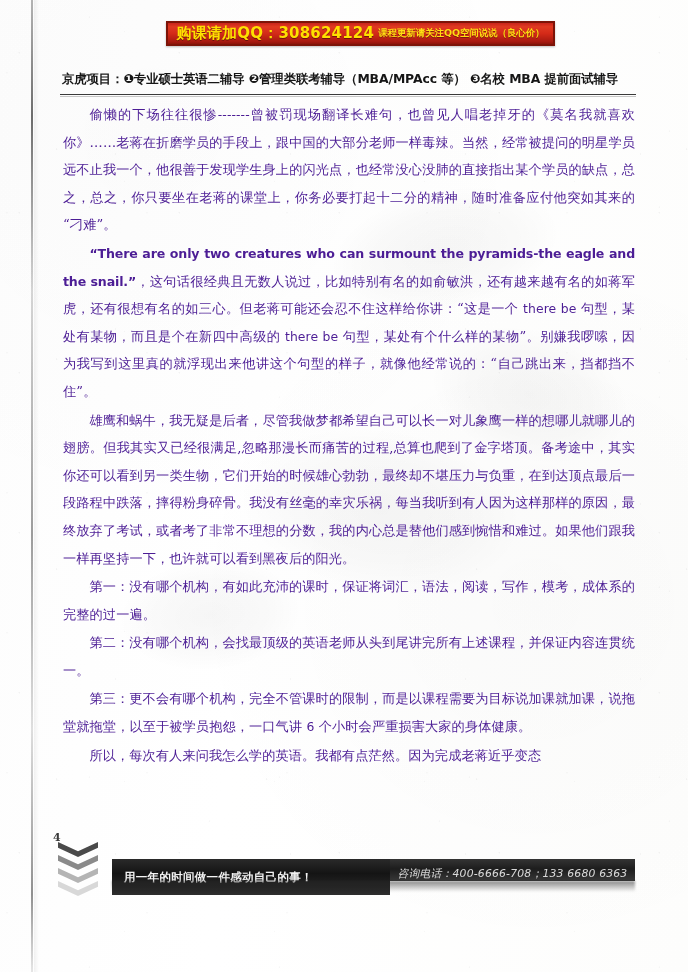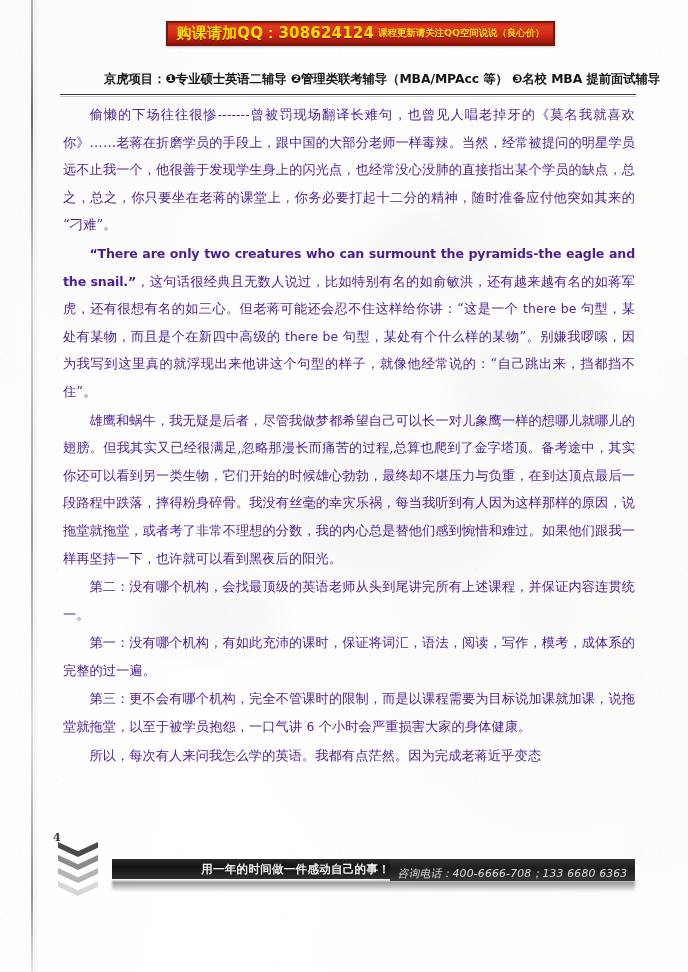--- a/index.html
+++ b/index.html
@@ -119,21 +119,20 @@
   
   .header-line {
     position: absolute;
     left: 62px; top: 71px;
     width: 570px;
     font-size: 12.4px;
     font-weight: bold;
     color: #161616;
     white-space: nowrap;
     letter-spacing: -0.1px;
-    margin-left: 42px;
   }
   .header-rule {
     position: absolute;
     left: 60px; top: 94px;
     width: 576px;
     height: 1px;
     background: #3a3a3a;
   }
   .header-rule2 {
     position: absolute;
@@ -204,28 +203,27 @@
     clip-path: polygon(0 0, 50% 62%, 100% 0, 100% 38%, 50% 100%, 0 38%);
   }
   .chev.c1 { top: 0;  background: #4a4a4a; }
   .chev.c2 { top: 13px; background: #8a8a8a; }
   .chev.c3 { top: 26px; background: #b4b4b4; }
   .chev.c4 { top: 39px; background: #d8d8d8; }
 
   .footer-bar-left {
     position: absolute;
     left: 112px; top: 859px;
-    width: 278px; height: 20px;
+    width: 278px; height: 36px;
     background: linear-gradient(to bottom, #2a2a2a 0%, #141414 40%, #2e2e2e 100%);
     display: flex;
     align-items: center;
     padding-left: 12px;
     box-sizing: border-box;
     overflow: hidden;
-    justify-content: flex-end;
   }
   .footer-bar-left span {
     color: #f2f2f2;
     font-size: 11.5px;
     font-weight: bold;
     letter-spacing: 0.3px;
     white-space: nowrap;
   }
   .footer-bar-right {
     position: absolute;
@@ -276,26 +274,26 @@
 <div class="header-rule"></div>
 <div class="header-rule2"></div>
 
 <div class="body-col">
 
   <p class="para">偷懒的下场往往很惨-------曾被罚现场翻译长难句，也曾见人唱老掉牙的《莫名我就喜欢你》……老蒋在折磨学员的手段上，跟中国的大部分老师一样毒辣。当然，经常被提问的明星学员远不止我一个，他很善于发现学生身上的闪光点，也经常没心没肺的直接指出某个学员的缺点，总之，总之，你只要坐在老蒋的课堂上，你务必要打起十二分的精神，随时准备应付他突如其来的 “刁难”。</p>
 
 
   <p class="para"><span class="en-quote">“There are only two creatures who can surmount the pyramids-the eagle and the snail.”</span><span>，这句话很经典且无数人说过，比如特别有名的如俞敏洪，还有越来越有名的如蒋军虎，还有很想有名的如三心。但老蒋可能还会忍不住这样给你讲：“这是一个 </span><span class="en-inline">there be</span><span> 句型，某处有某物，而且是个在新四中高级的 </span><span class="en-inline">there be</span><span> 句型，某处有个什么样的某物”。别嫌我啰嗦，因为我写到这里真的就浮现出来他讲这个句型的样子，就像他经常说的：“自己跳出来，挡都挡不住”。</span></p>
 
-  <p class="para">雄鹰和蜗牛，我无疑是后者，尽管我做梦都希望自己可以长一对儿象鹰一样的想哪儿就哪儿的翅膀。但我其实又已经很满足,忽略那漫长而痛苦的过程,总算也爬到了金字塔顶。备考途中，其实你还可以看到另一类生物，它们开始的时候雄心勃勃，最终却不堪压力与负重，在到达顶点最后一段路程中跌落，摔得粉身碎骨。我没有丝毫的幸灾乐祸，每当我听到有人因为这样那样的原因，说拖堂就拖堂，或者考了非常不理想的分数，我的内心总是替他们感到惋惜和难过。如果他们跟我一样再坚持一下，也许就可以看到黑夜后的阳光。</p>
-
+  <p class="para">雄鹰和蜗牛，我无疑是后者，尽管我做梦都希望自己可以长一对儿象鹰一样的想哪儿就哪儿的翅膀。但我其实又已经很满足,忽略那漫长而痛苦的过程,总算也爬到了金字塔顶。备考途中，其实你还可以看到另一类生物，它们开始的时候雄心勃勃，最终却不堪压力与负重，在到达顶点最后一段路程中跌落，摔得粉身碎骨。我没有丝毫的幸灾乐祸，每当我听到有人因为这样那样的原因，最终放弃了考试，或者考了非常不理想的分数，我的内心总是替他们感到惋惜和难过。如果他们跟我一样再坚持一下，也许就可以看到黑夜后的阳光。</p>
+
+
+  <p class="para">第一：没有哪个机构，有如此充沛的课时，保证将词汇，语法，阅读，写作，模考，成体系的完整的过一遍。</p>
 
   <p class="para">第二：没有哪个机构，会找最顶级的英语老师从头到尾讲完所有上述课程，并保证内容连贯统一。</p>
-
-  <p class="para">第一：没有哪个机构，有如此充沛的课时，保证将词汇，语法，阅读，写作，模考，成体系的完整的过一遍。</p>
 
   <p class="para"><span>第三：更不会有哪个机构，完全不管课时的限制，而是以课程需要为目标说加课就加课，说拖堂就拖堂，以至于被学员抱怨，一口气讲 </span><span class="en-inline">6</span><span> 个小时会严重损害大家的身体健康。</span></p>
 
   <p class="para">所以，每次有人来问我怎么学的英语。我都有点茫然。因为完成老蒋近乎变态</p>
 
 </div>
 
 <div class="footer-pagenum">4</div>
 
 <div class="footer-chevrons">

